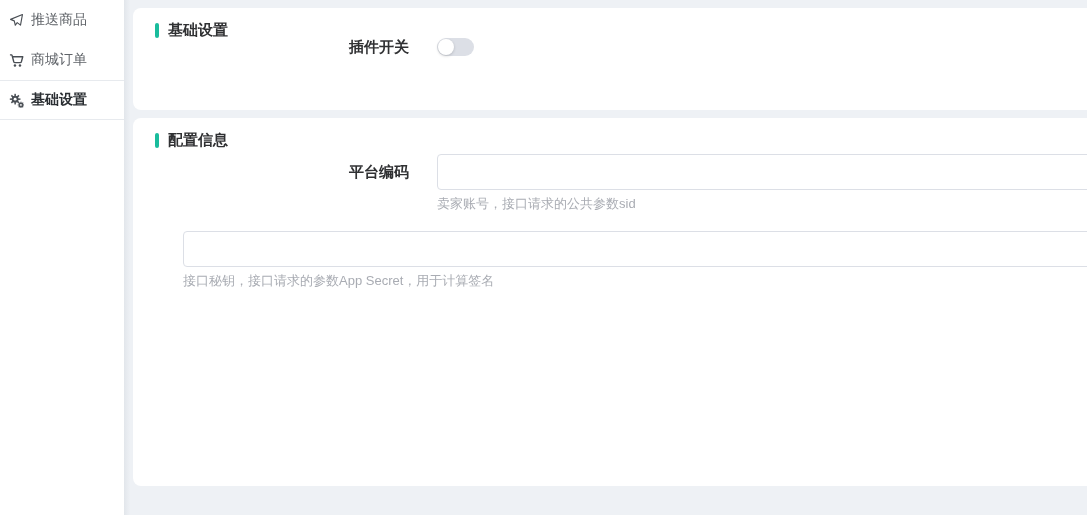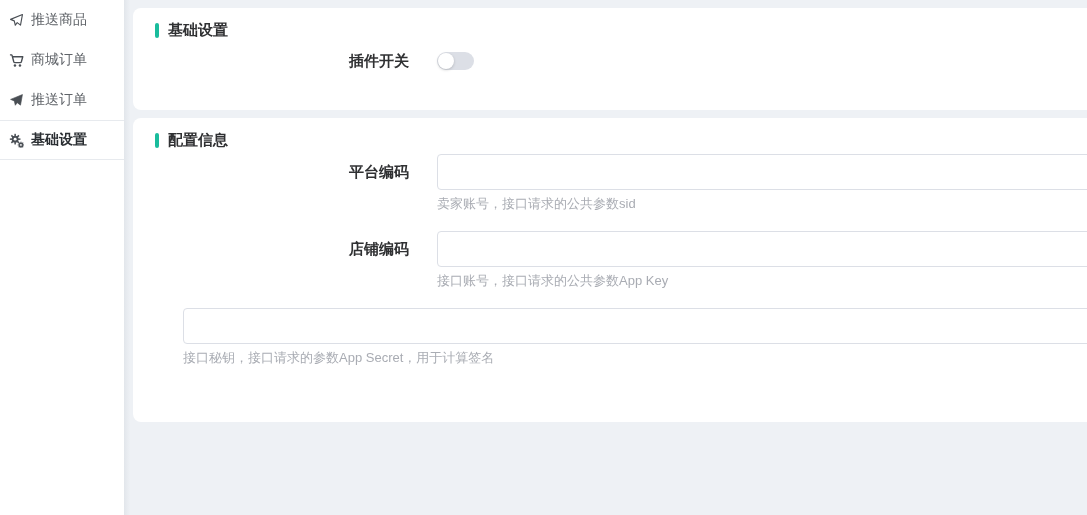--- a/index.html
+++ b/index.html
@@ -32,32 +32,32 @@
     position:absolute;left:124px;top:0;bottom:0;width:9px;
     background:linear-gradient(to right,#e2e6eb,#eef1f5 70%);z-index:1;
   }
   
   .main{position:absolute;left:133px;top:0;right:0;bottom:0;}
   .card{
     background:#fff;border-radius:8px 0 0 8px;
     padding:14px 0 0 22px;box-sizing:border-box;
   }
   .card.first{margin-top:8px;height:102px;}
-  .card.second{margin-top:8px;height:304px;}
+  .card.second{margin-top:8px;height:368px;}
   .sec-head{display:flex;align-items:center;height:16px;}
   .sec-bar{width:4px;height:15px;border-radius:2px;margin-right:9px;}
   .sec-title{font-size:15px;font-weight:bold;color:#303133;line-height:16px;}
   
   .row{display:flex;align-items:flex-start;}
   .row .lbl{
     flex:0 0 254px;text-align:right;font-size:15px;font-weight:bold;
     color:#303133;white-space:nowrap;
   }
   .row .ctl{flex:1 1 auto;margin-left:28px;margin-right:-12px;min-width:0;}
-  .toggle-row{margin-top:14px;}
+  .toggle-row{margin-top:0;}
   .toggle-row .lbl{line-height:18px;}
   .field-row{margin-top:6px;margin-bottom:19px;}
   .field-row .lbl{line-height:36px;}
   .field-row + .field-row{margin-top:12px;}
   .txt-input{
     display:block;width:100%;height:36px;box-sizing:border-box;
     border:1px solid #dcdfe6;border-radius:4px;background:#fff;
     padding:0 12px;font-size:14px;color:#303133;outline:none;
     font-family:"Liberation Sans","DejaVu Sans",sans-serif;
   }
@@ -90,28 +90,20 @@
     <span class="ico">
       <svg viewBox="0 0 24 24">
           <path d="M1.5 3h3l.7 1.8L7.6 14a2 2 0 0 0 1.9 1.4h8.4a2 2 0 0 0 1.9-1.4L22 6H5.2" fill="none" stroke="currentColor" stroke-width="2.2" stroke-linejoin="round"></path>
           <circle cx="9.5" cy="20" r="2" fill="currentColor"></circle>
           <circle cx="17.5" cy="20" r="2" fill="currentColor"></circle>
         </svg>
     </span>
     <span>商城订单</span>
   </div>
 
-  <div class="side-item">
-    <span class="ico">
-      <svg viewBox="0 0 24 24">
-          <path d="M21.5 2.5 2.5 10.2l5.9 2.4 1.7 7 3-4.2 5.3 4z" fill="currentColor" stroke="currentColor" stroke-width="1" stroke-linejoin="round"></path>
-        </svg>
-    </span>
-    <span>推送订单</span>
-  </div>
 
 
   <div class="side-item active">
     <span class="ico">
       <svg viewBox="0 0 22 22" fill="currentColor">
         <g>
           <rect x="7.9" y="1.2" width="2.2" height="15.6"></rect>
           <rect x="7.9" y="1.2" width="2.2" height="15.6" transform="rotate(45 9 9)"></rect>
           <rect x="7.9" y="1.2" width="2.2" height="15.6" transform="rotate(90 9 9)"></rect>
           <rect x="7.9" y="1.2" width="2.2" height="15.6" transform="rotate(135 9 9)"></rect>
@@ -157,27 +149,20 @@
 
 
     <div class="row field-row">
       <div class="lbl">平台编码</div>
       <div class="ctl">
         <input class="txt-input" type="text" value="" style="">
         <div class="hint">卖家账号，接口请求的公共参数sid</div>
       </div>
     </div>
 
-    <div class="row field-row">
-      <div class="lbl">店铺编码</div>
-      <div class="ctl">
-        <input class="txt-input" type="text" value="" style="">
-        <div class="hint">接口账号，接口请求的公共参数App Key</div>
-      </div>
-    </div>
 
     <div class="row field-row">
       <div class="ctl">
         <input class="txt-input" type="text" value="" style="">
         <div class="hint">接口秘钥，接口请求的参数App Secret，用于计算签名</div>
       </div>
     </div>
   </section>
 </main>
 

